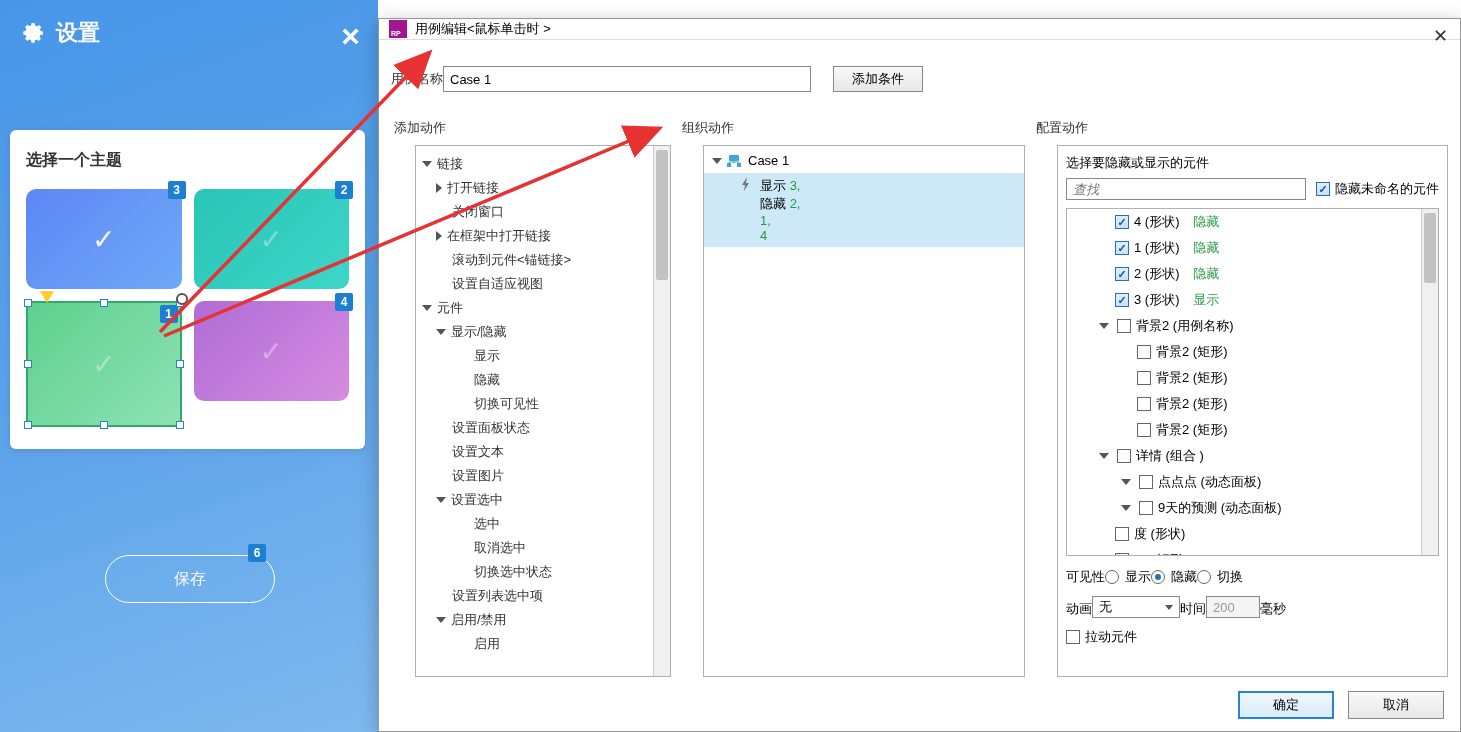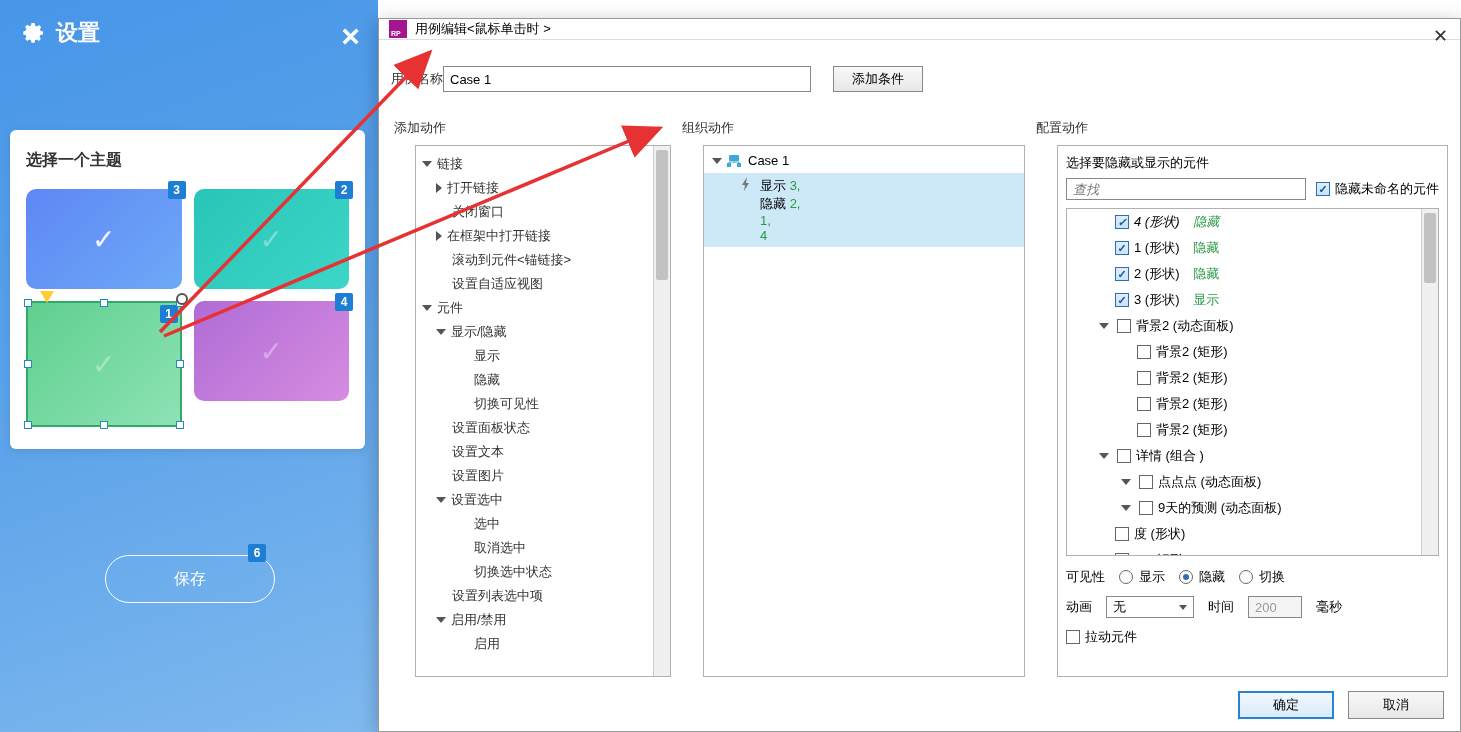--- a/index.html
+++ b/index.html
@@ -84,21 +84,21 @@
 .chk { width: 14px; height: 14px; border: 1px solid #666; background: #fff; display: inline-flex; align-items: center; justify-content: center; }
 .chk.on { background: linear-gradient(#dfeefb, #c9e2f6); border-color: #2a6fb5; }
 .chk.on::after { content: "✓"; color: #1a5aa0; font-size: 11px; font-weight: bold; line-height: 1; }
 
 .widget-list { border: 1px solid #b0b0b0; margin: 0 8px; height: 348px; overflow: hidden; position: relative; font-size: 13px; }
 .wl-row { display: flex; align-items: center; padding: 4px 6px; gap: 5px; }
 .wl-row .tree-arrow { margin-right: 3px; }
 .wl-row .chk { flex-shrink: 0; }
 
 .cfg-bottom { padding: 12px 8px; font-size: 13px; }
-.cfg-row { display: flex; align-items: center; gap: 14px; margin-bottom: 10px; flex-wrap: wrap; }
+.cfg-row { display: flex; align-items: flex-end; margin-bottom: 10px; flex-wrap: wrap; }
 .radio-group { display: flex; align-items: center; gap: 6px; }
 .radio { width: 14px; height: 14px; border: 1px solid #666; border-radius: 50%; display: inline-flex; align-items: center; justify-content: center; }
 .radio.on::after { content: ""; width: 6px; height: 6px; border-radius: 50%; background: #2a6fb5; }
 .sel { height: 22px; border: 1px solid #888; background: #fff; padding: 0 22px 0 6px; font-size: 13px; position: relative; min-width: 88px; display: inline-flex; align-items: center; }
 .sel::after { content: ""; position: absolute; right: 6px; top: 8px; width: 0; height: 0; border-left: 4px solid transparent; border-right: 4px solid transparent; border-top: 5px solid #555; }
 .num-input { height: 22px; width: 54px; border: 1px solid #888; background: #f4f4f4; color: #999; padding: 0 6px; font-size: 13px; }
 
 .dialog-buttons { position: absolute; right: 16px; bottom: 12px; display: flex; gap: 14px; }
 .dlg-btn { min-width: 96px; height: 28px; border: 1px solid #888; background: linear-gradient(#f8f8f8, #e8e8e8); font-size: 13px; cursor: pointer; }
 .dlg-btn.primary { border: 2px solid #2a82d4; background: linear-gradient(#f0f7fd, #d8ecfb); }
@@ -311,28 +311,28 @@
           <label class="chk-row">
             <span class="chk on"></span>
             <span>隐藏未命名的元件</span>
           </label>
         </div>
 
         <div class="widget-list" id="widget-list">
           <div class="scroll-v">
               <div class="scroll-thumb" style="top:4px;height:70px"></div>
             </div>
-        <div class="wl-row" style="padding-left: 48px; font-style: italic;"><span class="chk on"></span><span>4 (形状)</span> &nbsp;<span class="green">隐藏</span></div>
+        <div class="wl-row" style="padding-left: 48px;"><span class="chk on"></span><span>4 (形状)</span> &nbsp;<span class="green">隐藏</span></div>
             <div class="wl-row" style="padding-left: 48px;"><span class="chk on"></span><span>1 (形状)</span> &nbsp;<span class="green">隐藏</span></div>
             <div class="wl-row" style="padding-left: 48px;"><span class="chk on"></span><span>2 (形状)</span> &nbsp;<span class="green">隐藏</span></div>
             <div class="wl-row" style="padding-left: 48px;"><span class="chk on"></span><span>3 (形状)</span> &nbsp;<span class="green">显示</span></div>
             <div class="wl-row" style="padding-left: 48px;">
               <span class="tree-arrow down" style="margin-left:-16px"></span>
               <span class="chk"></span>
-              <span>背景2 (动态面板)</span>
+              <span>背景2 (用例名称)</span>
             </div>
             <div class="wl-row" style="padding-left: 70px;">
               <span class="chk"></span>
               <span>背景2 (矩形)</span>
             </div>
             <div class="wl-row" style="padding-left: 70px;">
               <span class="chk"></span>
               <span>背景2 (矩形)</span>
             </div>
             <div class="wl-row" style="padding-left: 70px;">

